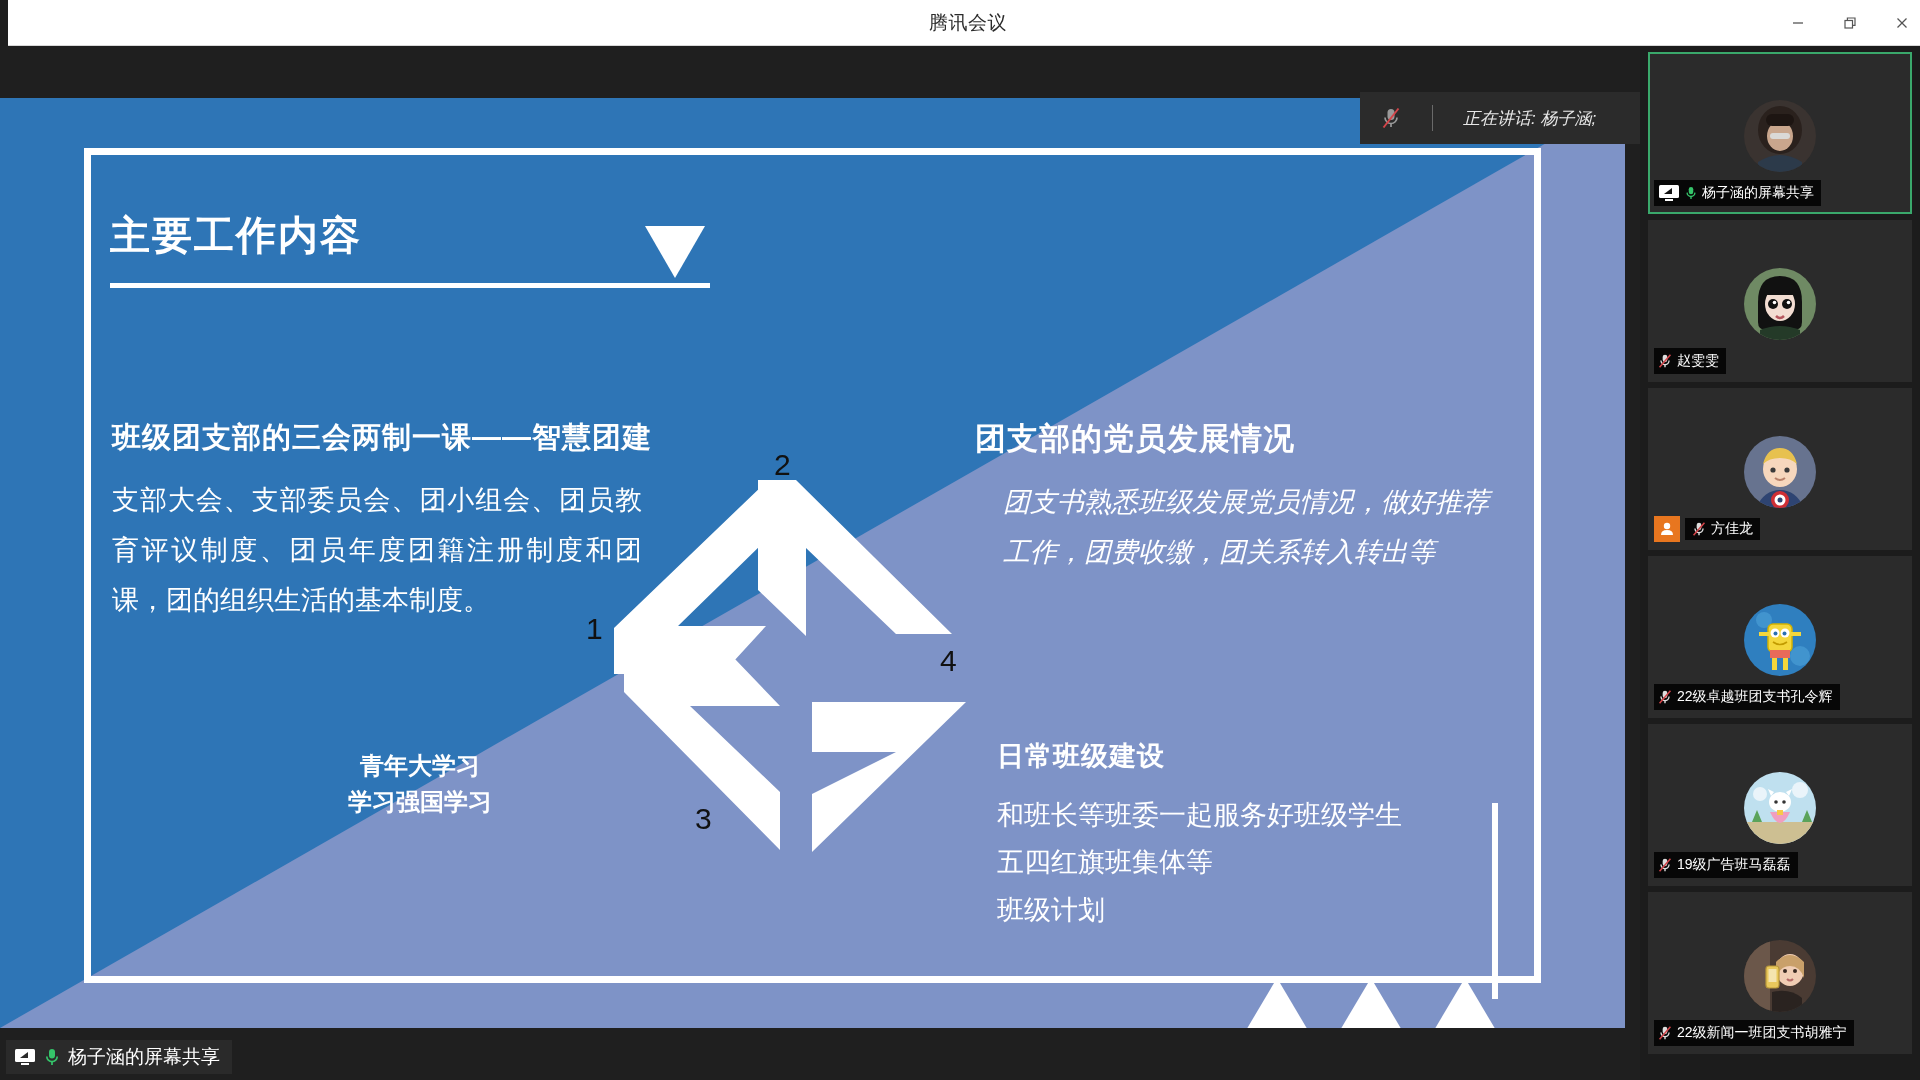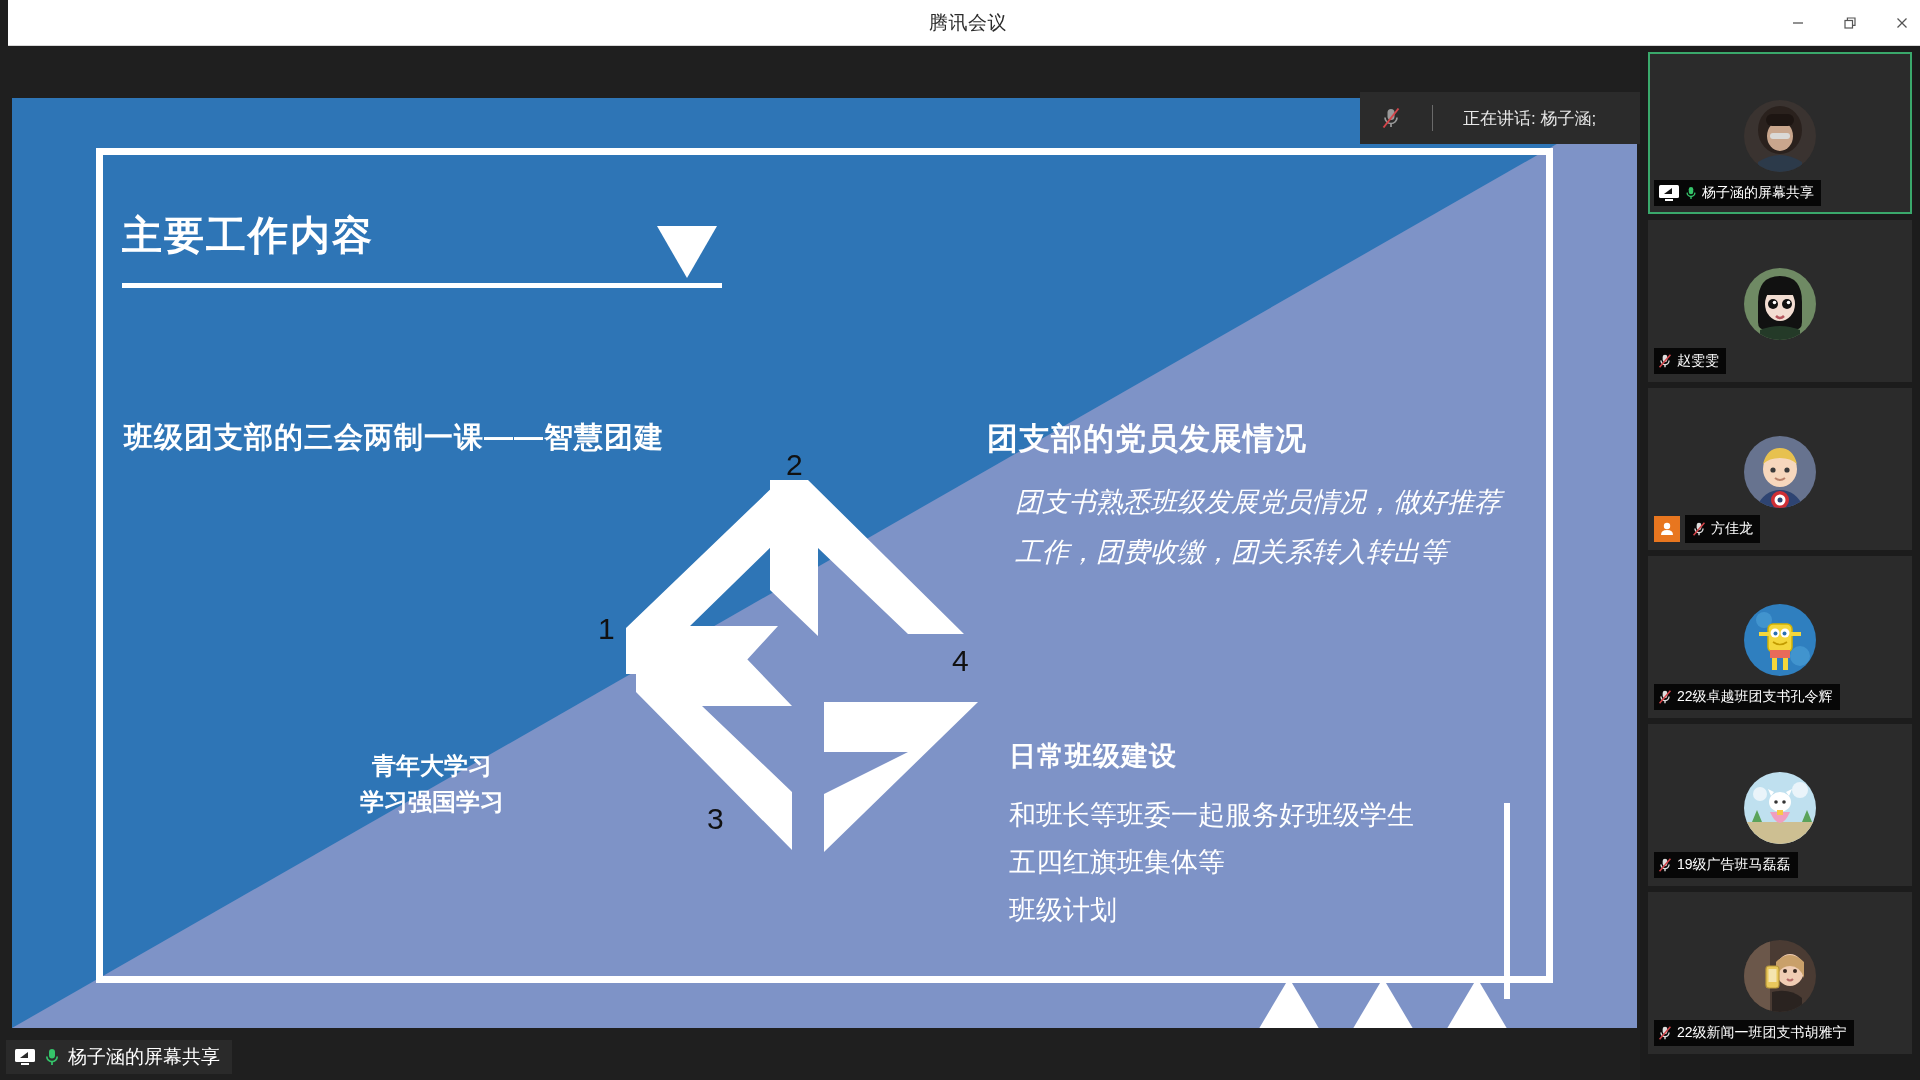--- a/index.html
+++ b/index.html
@@ -17,21 +17,21 @@
   .win-btn{ width:52px; height:46px; display:flex; align-items:center; justify-content:center;
             cursor:default; }
   .win-btn svg{ display:block; }
 
   
   .stage{
     position:absolute; left:0; top:46px; width:1920px; height:1034px;
     background:#1f1f1f; overflow:hidden;
   }
   .slide{
-    position:absolute; left:12px; top:52px; width:1625px; height:930px;
+    position:absolute; left:0; top:52px; width:1625px; height:930px;
     background:#2e75b6; overflow:hidden;
   }
   
   .slide-diagonal{
     position:absolute; inset:0;
     background:#7e93c7;
     clip-path:polygon(0% 100%, 100% 0%, 100% 100%);
   }
   
   .slide-frame{
@@ -83,21 +83,21 @@
   .pinwheel svg{ display:block; width:380px; height:400px; }
   .pw-num{ position:absolute; color:#111; font-size:30px; font-weight:400; }
   .pw-1{ left:-14px; top:146px; }
   .pw-2{ left:174px; top:-18px; }
   .pw-3{ left:95px; top:336px; }
   .pw-4{ left:340px; top:178px; }
 
   
   .speaker-pill{
     position:absolute; left:1360px; top:46px; width:300px; height:52px;
-    background:#2b2b2b; display:flex; align-items:center; gap:30px; padding-left:20px;
+    background:#2b2b2b; display:flex; align-items:center; gap:30px; padding-left:20px;font-style:italic;
   }
   .speaker-divider{ width:1px; height:26px; background:#6a6a6a; }
   .speaker-text{ color:#e8e8e8; font-size:17px; }
 
   
   .corner-logo{
     position:absolute; left:1664px; top:58px; width:74px; height:36px; opacity:.28;
   }
 
   
@@ -123,21 +123,21 @@
     width:72px; height:72px; border-radius:50%; overflow:hidden;
   }
   .avatar svg{ display:block; width:72px; height:72px; }
   .tile-label{
     position:absolute; left:4px; bottom:6px; height:26px;
     background:rgba(0,0,0,.82); display:flex; align-items:center; gap:5px; padding:0 7px 0 4px;
     max-width:252px;
   }
   .tile-label.has-host{ padding-left:0; background:transparent; }
   .host-chip{ width:26px; height:26px; background:#e8761f; display:flex; align-items:center; justify-content:center; }
-  .label-inner{ display:flex; align-items:center; gap:5px; background:rgba(0,0,0,.82); height:28px; padding:0 7px; }
+  .label-inner{ display:flex; align-items:center; gap:5px; background:rgba(0,0,0,.82); height:22px; padding:0 7px; }
   .tile-name{ color:#ffffff; font-size:14px; white-space:nowrap; }
   .screen-chip{ width:22px; height:18px; display:flex; align-items:center; justify-content:center; }
 </style>
 </head>
 <body>
 
 <div class="titlebar">
   <div class="titlebar-text">腾讯会议</div>
   <div class="win-controls">
     <div class="win-btn">
@@ -167,20 +167,21 @@
     <div class="slide-frame"></div>
 
     <div class="slide-title-wrap">
       <div class="slide-title">主要工作内容</div>
       <div class="slide-title-rule"></div>
       <div class="slide-title-tri"></div>
     </div>
 
     <div class="col-left">
       <div class="blk-head left-head">班级团支部的三会两制一课——智慧团建</div>
+      <div class="blk-body ta-right">支部大会、支部委员会、团小组会、团员教育评议制度、团员年度团籍注册制度和团课，团的组织生活的基本制度。</div>
     </div>
 
     <div class="big-slogan">
       <div>青年大学习</div>
       <div>学习强国学习</div>
     </div>
 
     <div class="col-right-a">
       <div class="blk-head">团支部的党员发展情况</div>
       <div class="blk-body">团支书熟悉班级发展党员情况，做好推荐工作，团费收缴，团关系转入转出等</div>

